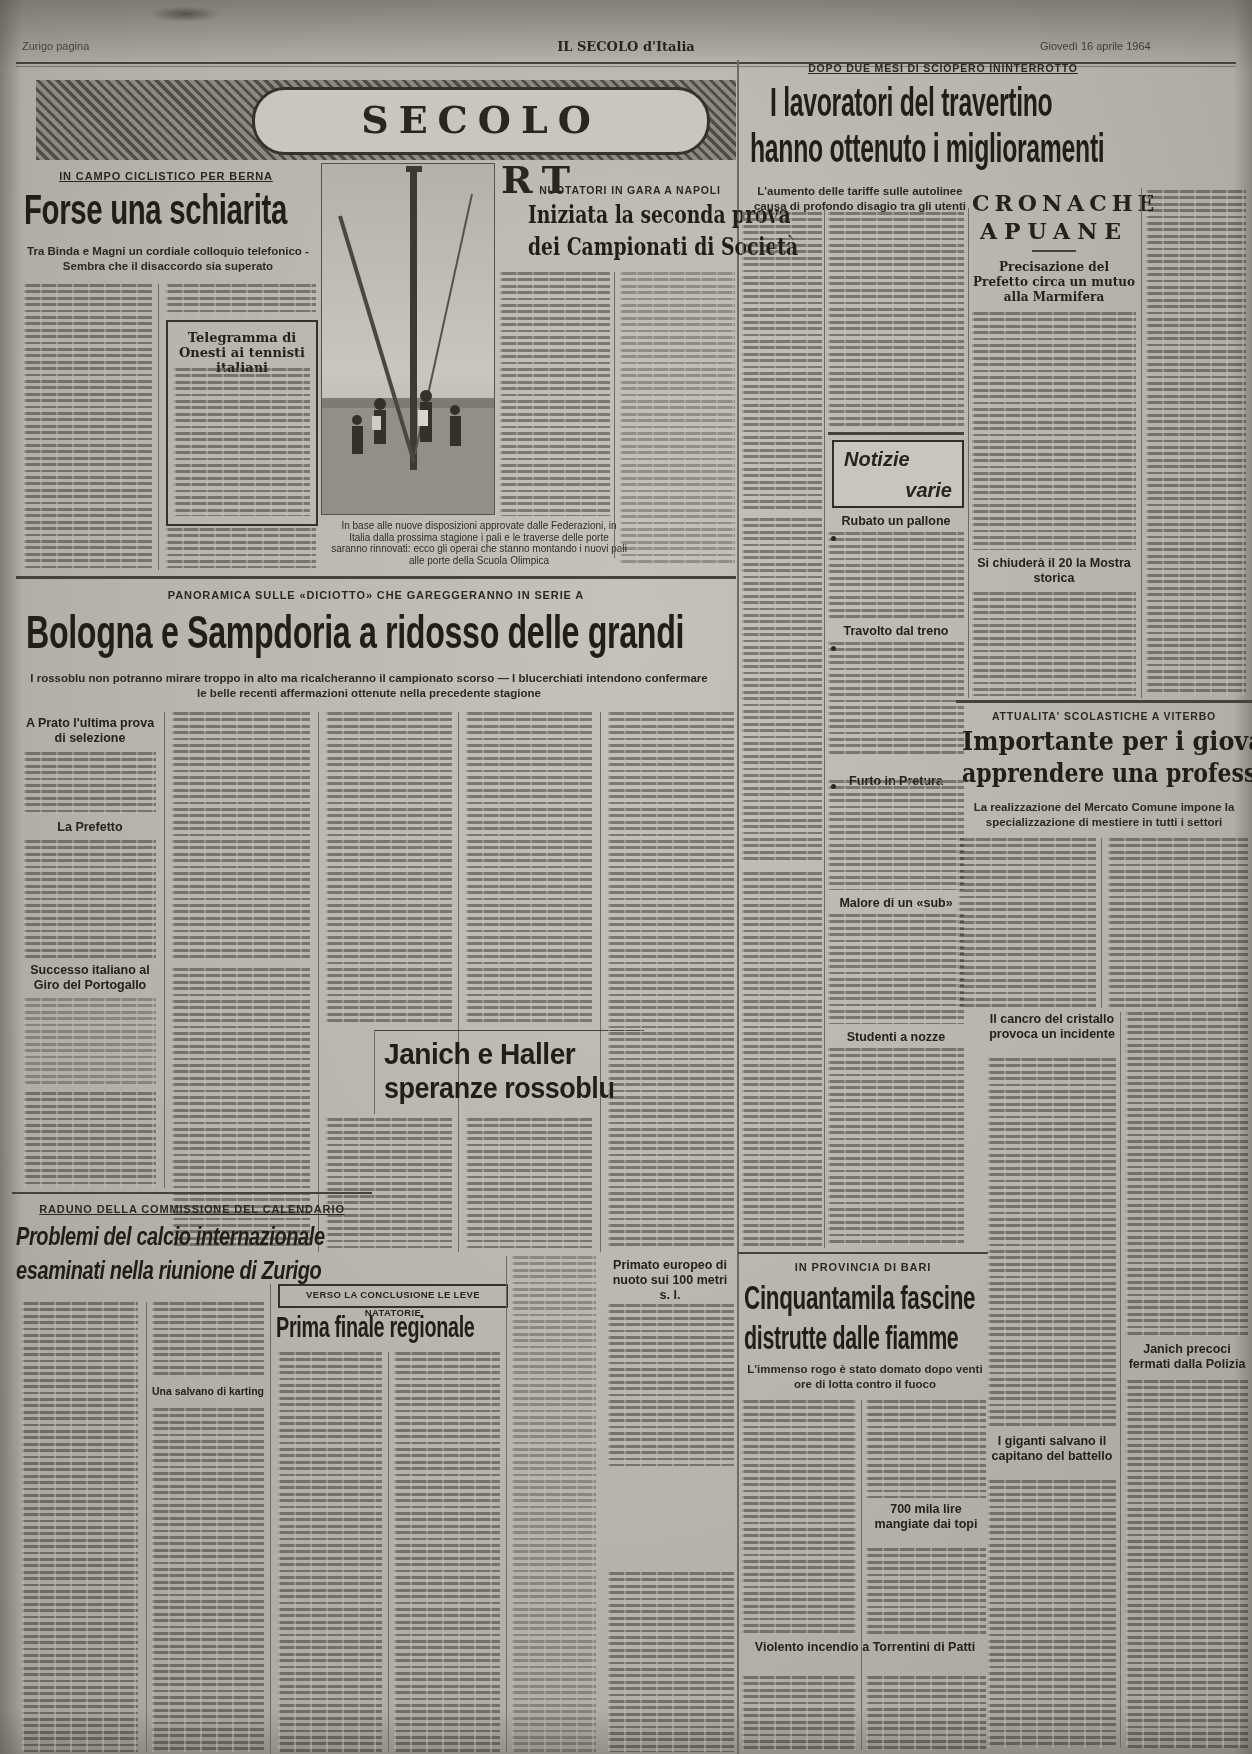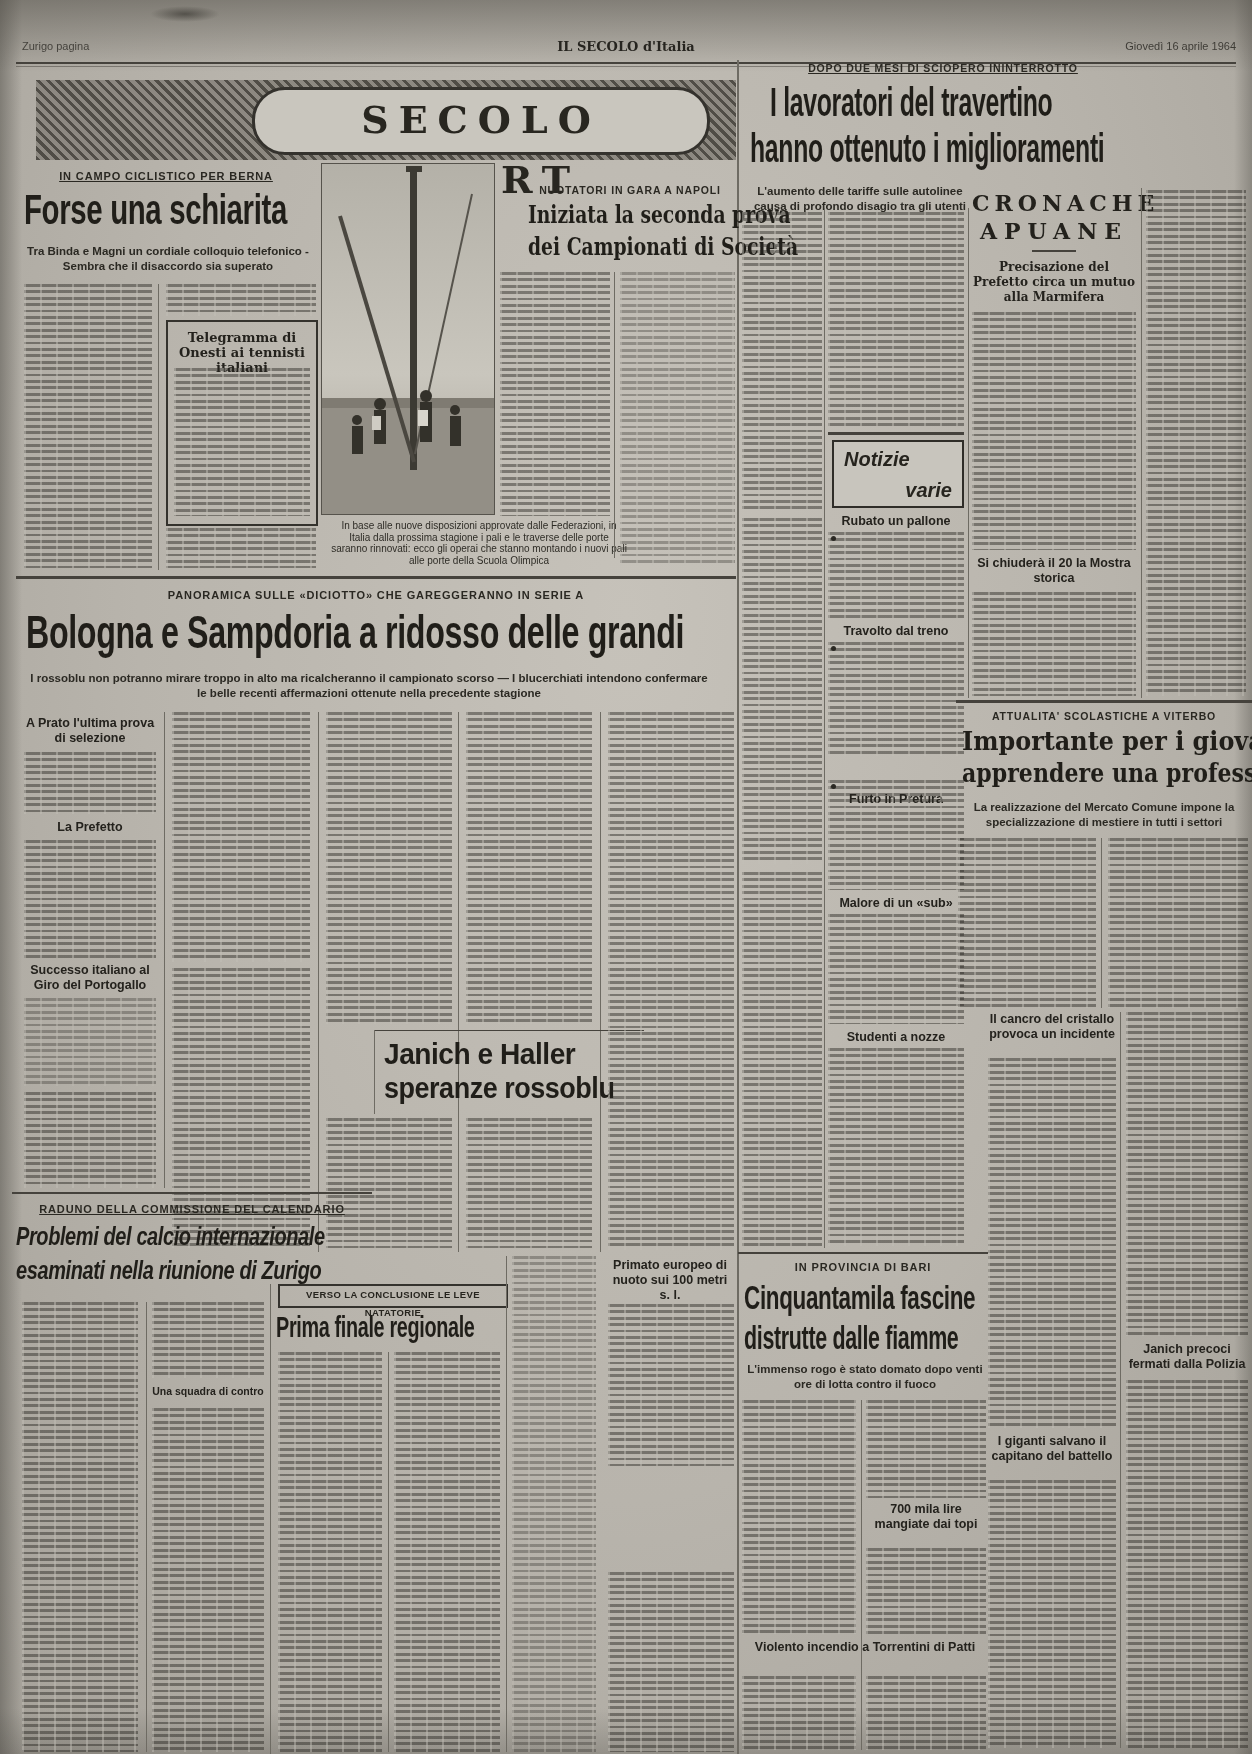--- a/index.html
+++ b/index.html
@@ -43,21 +43,21 @@
 </style>
 </head>
 <body>
 
 <div class="page">
 
   <div class="smudge"></div>
 
   <div class="abs" style="left:22px;top:40px;width:130px;font:11px 'Liberation Sans',sans-serif;opacity:.75">Zurigo pagina</div>
   <div class="abs" style="left:520px;top:39px;width:212px;text-align:center;font:bold 13px 'DejaVu Serif',serif">IL SECOLO d'Italia</div>
-  <div class="abs" style="left:1040px;top:40px;width:196px;text-align:right;font:11px 'Liberation Sans',sans-serif;opacity:.8">Giovedì 16 aprile 1964</div>
+  <div class="abs" style="left:1040px;top:40px;width:196px;font:11px 'Liberation Sans',sans-serif;opacity:.8">Giovedì 16 aprile 1964</div>
   <div class="hr" style="left:16px;top:62px;width:1220px;height:2px"></div>
   <div class="hr" style="left:16px;top:66px;width:1220px;height:1px;opacity:.5"></div>
 
   <div class="banner">
     <div class="banner-box">SECOLO SPORT</div>
   </div>
 
   <div class="vr" style="left:737px;top:60px;height:1694px;width:2px"></div>
 
   <div class="abs kick u" style="left:24px;top:170px;width:284px">IN CAMPO CICLISTICO PER BERNA</div>
@@ -143,21 +143,21 @@
 
   <i class="g" style="left:608px;top:712px;width:126px;height:538px"></i>
 
   <div class="hr" style="left:12px;top:1192px;width:360px;height:2px"></div>
   <div class="abs kick u" style="left:12px;top:1203px;width:360px">RADUNO DELLA COMMISSIONE DEL CALENDARIO</div>
   <div class="chl ital" style="left:16px;top:1222px;font-size:25px;transform:scaleX(.80)">Problemi del calcio internazionale</div>
   <div class="chl ital" style="left:16px;top:1256px;font-size:25px;transform:scaleX(.80)">esaminati nella riunione di Zurigo</div>
   <div class="vr" style="left:146px;top:1302px;height:450px"></div>
   <i class="g" style="left:22px;top:1302px;width:116px;height:450px"></i>
   <i class="g" style="left:152px;top:1302px;width:112px;height:76px"></i>
-  <div class="abs sub" style="left:150px;top:1384px;width:116px;font-size:10.5px">Una squadra di contro</div>
+  <div class="abs sub" style="left:150px;top:1384px;width:116px;font-size:10.5px">Una salvano di karting</div>
   <i class="g" style="left:152px;top:1408px;width:112px;height:344px"></i>
 
   <div class="vr" style="left:270px;top:1284px;height:470px"></div>
   <div class="kbox">VERSO LA CONCLUSIONE LE LEVE NATATORIE</div>
   <div class="chl" style="left:276px;top:1310px;font-size:30px;transform:scaleX(.66)">Prima finale regionale</div>
   <div class="vr" style="left:388px;top:1352px;height:400px"></div>
   <i class="g" style="left:278px;top:1352px;width:104px;height:400px"></i>
   <i class="g" style="left:394px;top:1352px;width:106px;height:400px"></i>
 
   <div class="vr" style="left:506px;top:1256px;height:496px"></div>
@@ -182,21 +182,21 @@
   <div class="nvbox">
     <span class="l1">Notizie</span>
     <span class="l2">varie</span>
   </div>
   <div class="abs sub" style="left:828px;top:514px;width:136px">Rubato un pallone</div>
   <span class="dot" style="left:831px;top:536px"></span>
   <i class="g" style="left:828px;top:532px;width:136px;height:86px"></i>
   <div class="abs sub" style="left:828px;top:624px;width:136px">Travolto dal treno</div>
   <span class="dot" style="left:831px;top:646px"></span>
   <i class="g" style="left:828px;top:642px;width:136px;height:114px"></i>
-  <div class="abs sub" style="left:828px;top:792px;width:136px">Furto in Pretura</div>
+  <div class="abs sub" style="left:828px;top:774px;width:136px">Furto in Pretura</div>
   <span class="dot" style="left:831px;top:784px"></span>
   <i class="g" style="left:828px;top:780px;width:136px;height:110px"></i>
   <div class="abs sub" style="left:828px;top:896px;width:136px">Malore di un «sub»</div>
   <i class="g" style="left:828px;top:914px;width:136px;height:110px"></i>
   <div class="abs sub" style="left:828px;top:1030px;width:136px">Studenti a nozze</div>
   <i class="g" style="left:828px;top:1048px;width:136px;height:198px"></i>
 
   <div class="vr" style="left:968px;top:208px;height:490px"></div>
   <div class="abs" style="left:972px;top:190px;width:164px;text-align:center;font:bold 22px/26px 'DejaVu Serif',serif;letter-spacing:5px;color:#23211c">CRONACHE</div>
   <div class="abs" style="left:972px;top:218px;width:164px;text-align:center;font:bold 22px/26px 'DejaVu Serif',serif;letter-spacing:7px;color:#23211c">APUANE</div>

